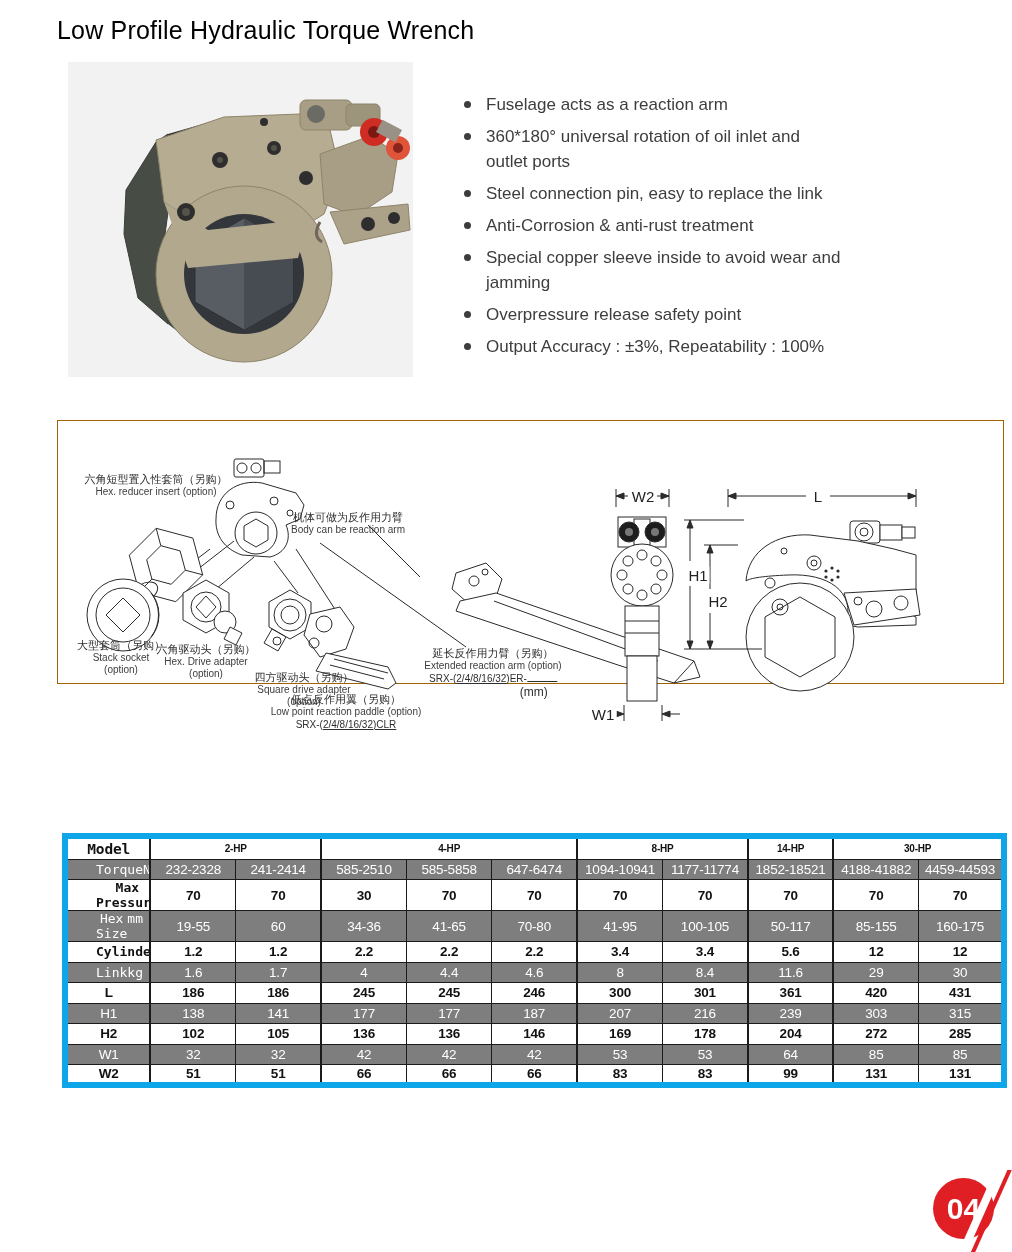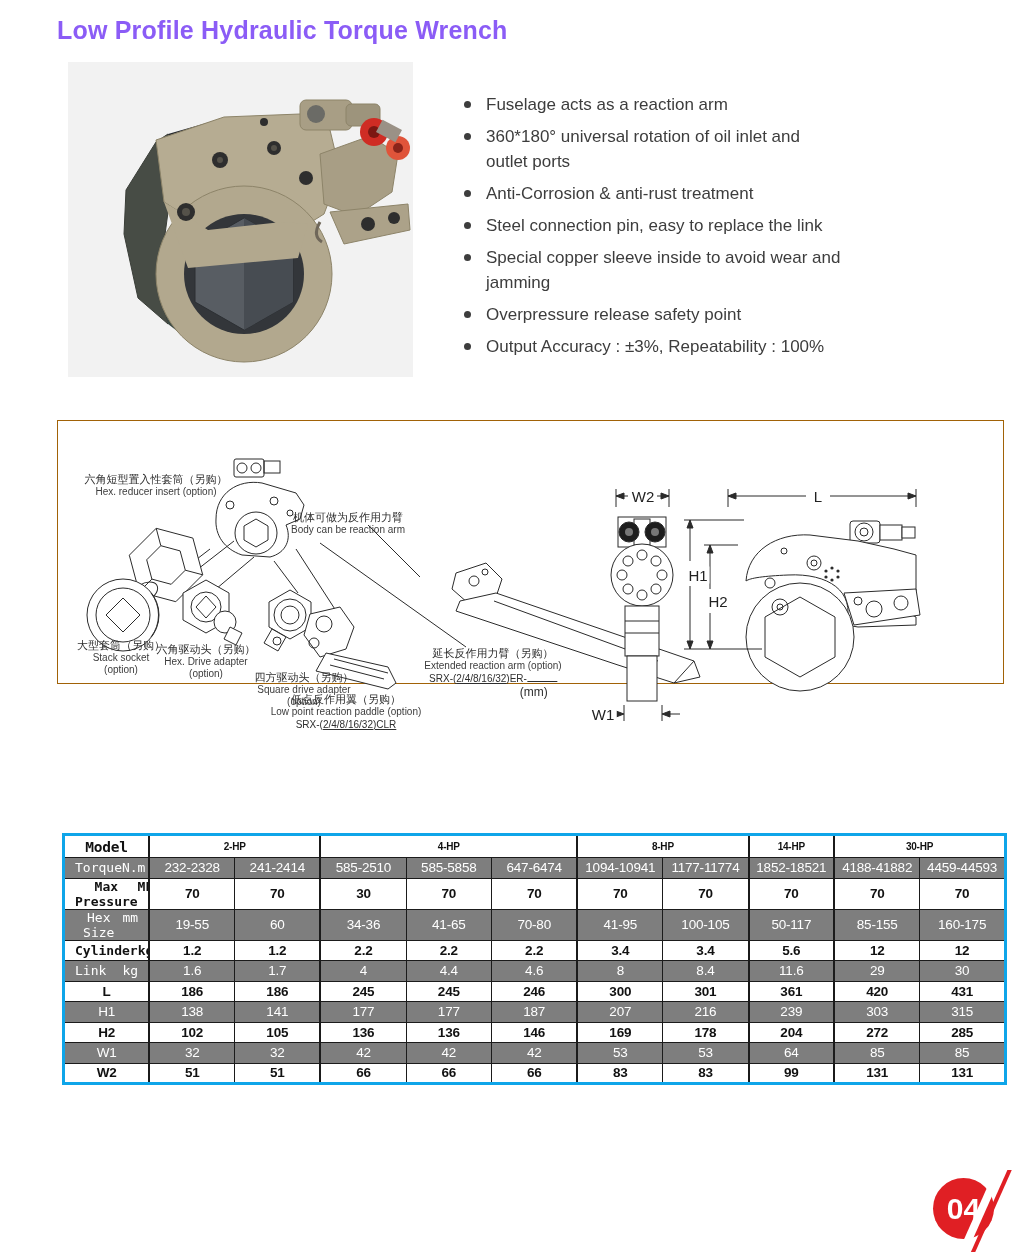--- a/index.html
+++ b/index.html
@@ -2,21 +2,21 @@
 <html><head>
 <meta charset="utf-8">
 <style>
   * { margin:0; padding:0; box-sizing:border-box; }
   html,body { background:#ffffff; }
   .page {
     position:relative; width:1012px; height:1252px; background:#fff;
     font-family:"Liberation Sans", sans-serif; color:#1c1c1c; overflow:hidden;
   }
   
-  .title { position:absolute; left:57px; top:16px; font-size:25px; font-weight:700; letter-spacing:0.2px; color:#8b5cf6; }
+  .title { position:absolute; left:57px; top:16px; font-size:25px; font-weight:400; letter-spacing:0.2px; color:#000000; }
   
   .photo { position:absolute; left:68px; top:62px; width:345px; height:315px; background:#f2f2f2; }
   .photo svg { display:block; }
   
   .features { position:absolute; left:460px; top:84px; width:395px; list-style:none;margin-top:8px; }
   .features li {
     position:relative; width:385px; padding-left:26px; margin-bottom:7px;
     font-size:17px; line-height:25px; color:#3d3d3d;
   }
   .features li::before {
@@ -29,32 +29,32 @@
   .dlabel { position:absolute; text-align:center; color:#2e2e2e; transform:translateX(-50%); white-space:nowrap; }
   .dlabel .cn { display:block; font-size:11px; line-height:13px; }
   .dlabel .en { display:block; font-size:10px; line-height:12px; color:#3c3c3c; }
   .dlabel .code { display:block; font-size:10px; line-height:13px; }
   .dlabel .code u { text-decoration:underline; }
   .blank-line { display:inline-block; width:30px; border-bottom:1px solid #2e2e2e; height:10px; }
   .mm-unit { display:block; font-size:12px; text-align:right; padding-right:14px; }
   .dim { position:absolute; font-size:15px; color:#222; background:#fff; padding:0 2px; transform:translate(-50%,-50%); }
   
   .spec { position:absolute; left:62px; top:833px; width:945px; }
-  table.spec-t { width:945px; border-collapse:collapse; table-layout:fixed; border:3px solid #0ea5e9; }
+  table.spec-t { width:945px; border-collapse:collapse; table-layout:fixed; border:6px solid #0ea5e9; }
   .spec-t th, .spec-t td {
     border:1px solid #1b1b1b; text-align:center; vertical-align:middle;
     height:20.5px; padding:0; font-size:13.5px; letter-spacing:-0.2px; overflow:hidden;
   }
   .spec-t th { height:23px; font-size:10px; font-weight:700; color:#111; }
   .spec-t th.model-h { font-family:"DejaVu Sans Mono", monospace; font-size:14.5px; }
   .spec-t tr.shaded td { background:#7e7e7e; color:#ffffff; font-weight:400; }
   .spec-t tr.plain td { background:#ffffff; color:#111; font-weight:700; }
   .spec-t td.lbl { font-family:"DejaVu Sans Mono", monospace; font-weight:400; font-size:13px; letter-spacing:0; }
   .spec-t tr.plain td.lbl { font-weight:700; }
-  .lbl-flex { display:flex; justify-content:space-between; padding:0 10px; }
+  .lbl-flex { display:flex; justify-content:space-between; padding:0 28px; }
   .bR2 { border-right-width:2.5px !important; }
   
   .badge { position:absolute; left:928px; top:1170px; width:84px; height:82px; overflow:hidden; }
   .badge .circle { position:absolute; left:5px; top:8px; width:61px; height:61px; border-radius:50%; }
   .badge .gap { position:absolute; left:49px; top:-9px; width:8px; height:100px; background:#fff; transform:rotate(24deg); }
   .badge .slash { position:absolute; left:60px; top:-6px; width:4px; height:100px; transform:rotate(24deg); }
   .badge .num {
     position:absolute; left:5px; top:8px; width:61px; height:61px;
     display:flex; align-items:center; justify-content:center;
     font-size:30px; font-weight:800; color:#fff; letter-spacing:0;
@@ -107,22 +107,22 @@
         <circle cx="118" cy="150" r="4" fill="#55524a"></circle>
       <circle cx="196" cy="60" r="4" fill="#2e2e2e"></circle>
 
       <path d="M252,160 q-8,14 2,20" stroke="#6f675a" stroke-width="3" fill="none"></path>
     </svg>
   </div>
 
   <ul class="features">
     <li>Fuselage acts as a reaction arm</li>
     <li>360*180° universal rotation of oil inlet and outlet ports</li>
+    <li>Steel connection pin, easy to replace the link</li>
     <li>Anti-Corrosion &amp; anti-rust treatment</li>
-    <li>Steel connection pin, easy to replace the link</li>
     <li>Special copper sleeve inside to avoid wear and jamming</li>
     <li>Overpressure release safety point</li>
     <li>Output Accuracy : ±3%, Repeatability : 100%</li>
   </ul>
 
   <div class="diagram">
     <svg width="945" height="340" viewBox="0 0 945 340">
       <g stroke="#2b2b2b" stroke-width="1" fill="none">
 
         <rect x="176" y="38" width="30" height="18" rx="2"></rect>

